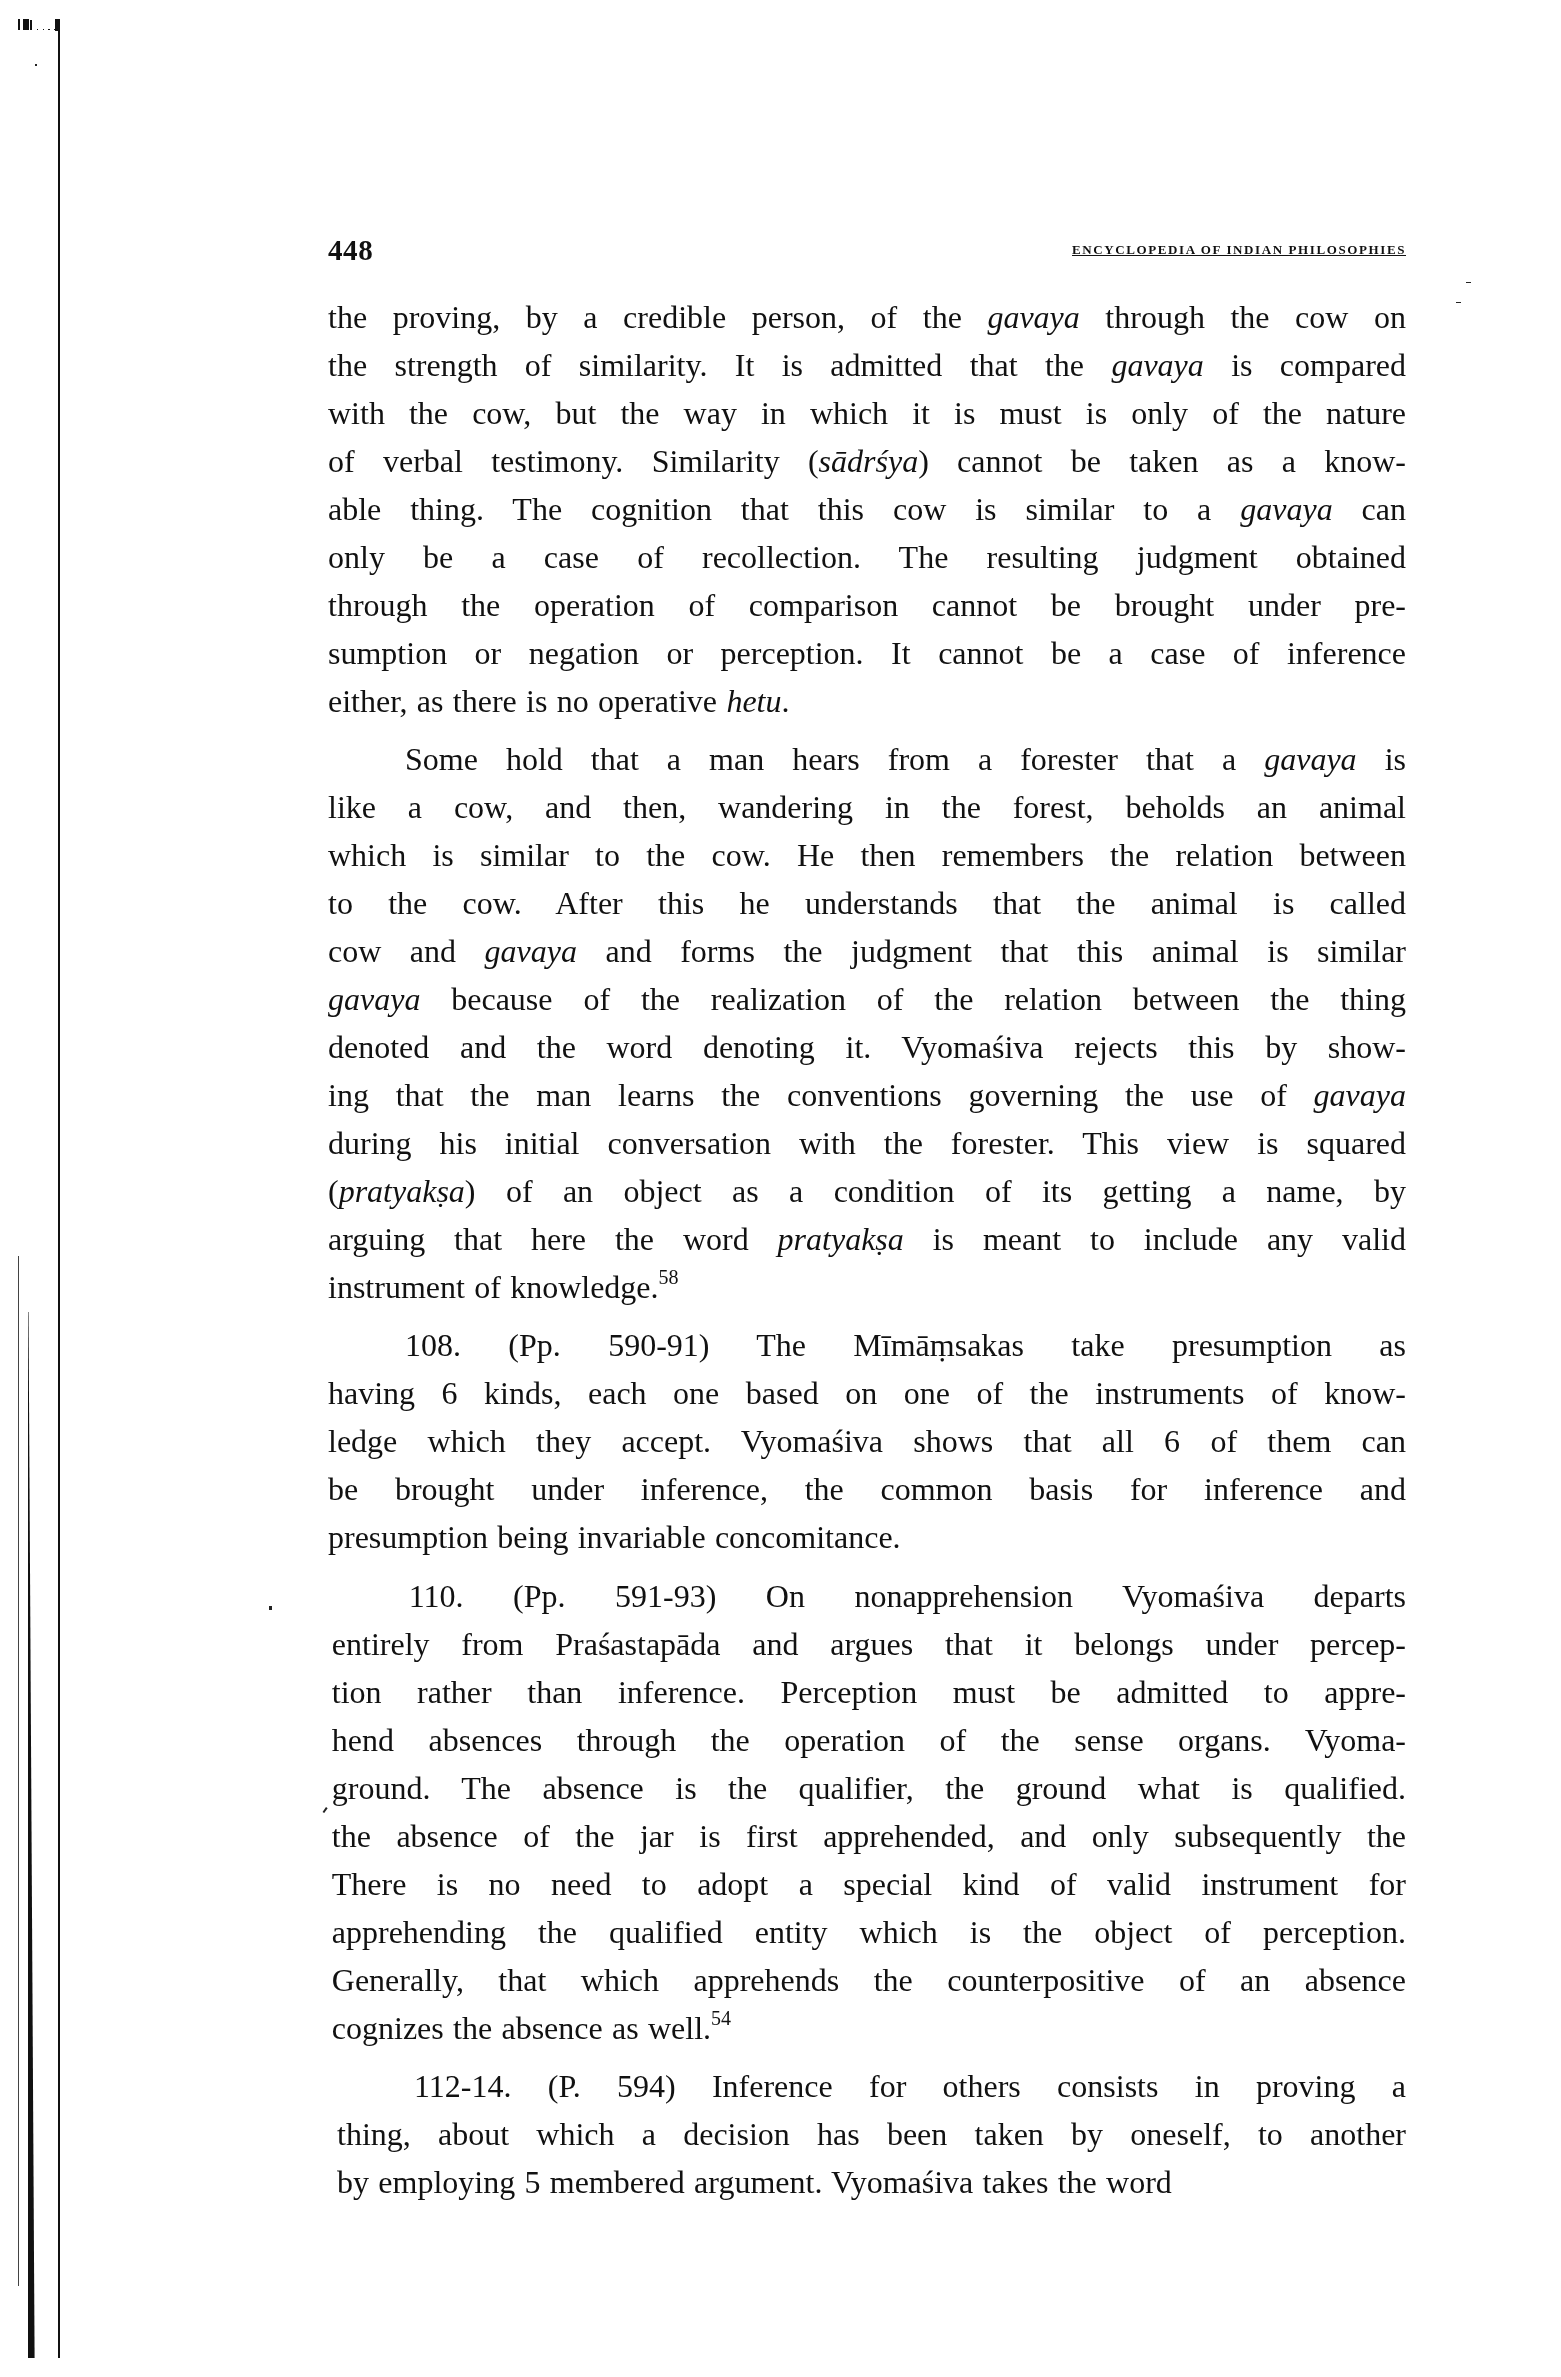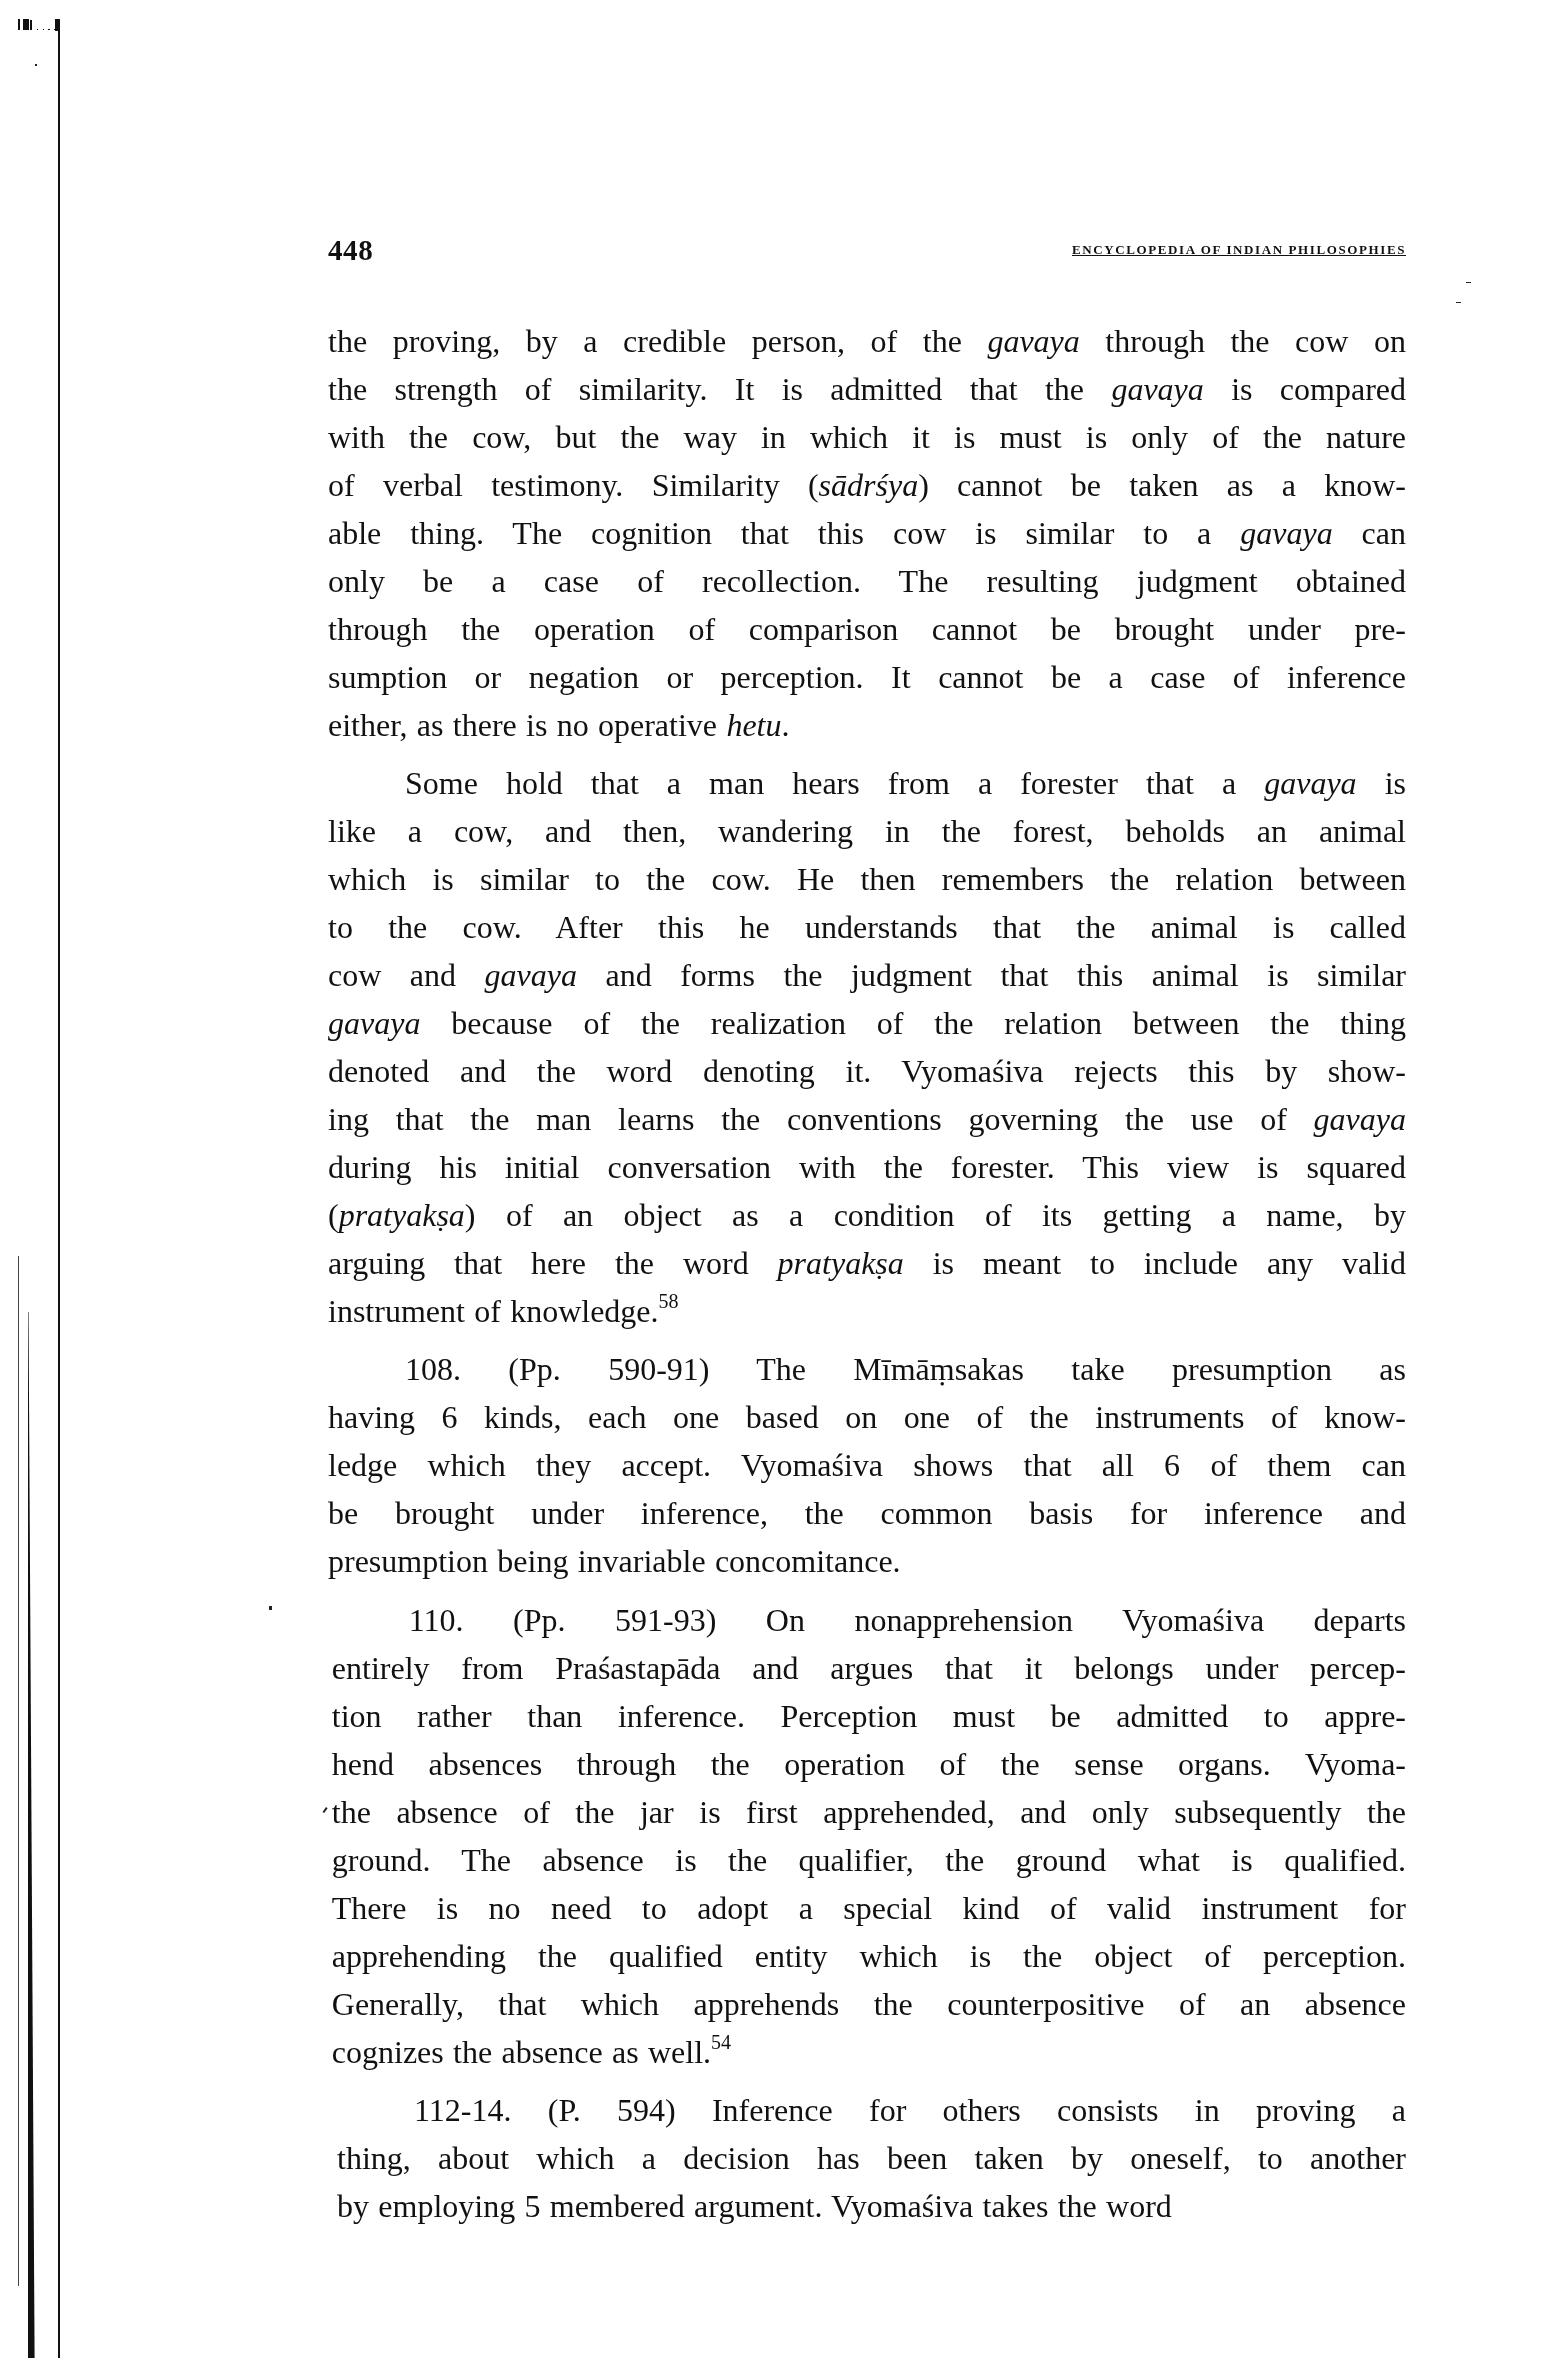--- a/index.html
+++ b/index.html
@@ -79,21 +79,21 @@
       position: absolute;
       right: 0;
       top: 6.4px;
       font-size: 13px;
       line-height: 28px;
       letter-spacing: 1.6px;
       font-variant: small-caps;
       text-decoration: underline;
     }
     .body-text {
-      margin-top: 47px;
+      margin-top: 23px;
       font-size: 32px;
       line-height: 48px;
       text-align: justify;
       word-spacing: 1.3px;
     }
     .para {
       margin: 0 0 10.2px 0;
       text-indent: 0;
     }
     .para.indent {
@@ -185,22 +185,22 @@
         <span class="line"><span>having 6 kinds, each one based on one of the instruments of know-</span></span>
         <span class="line"><span>ledge which they accept. Vyomaśiva shows that all 6 of them can</span></span>
         <span class="line"><span>be brought under inference, the common basis for inference and</span></span>
         <span class="line last"><span>presumption being invariable concomitance.</span></span>
       </p>
     <p class="para indent">
         <span class="line first"><span>110.  (Pp. 591-93) On nonapprehension Vyomaśiva departs</span></span>
         <span class="line"><span>entirely from Praśastapāda and argues that it belongs under percep-</span></span>
         <span class="line"><span>tion rather than inference.  Perception must be admitted to appre-</span></span>
         <span class="line"><span>hend absences through the operation of the sense organs.  Vyoma-</span></span>
+        <span class="line"><span>ground.  The absence is the qualifier, the ground what is qualified.</span></span>
         <span class="line"><span>the absence of the jar is first apprehended, and only subsequently the</span></span>
-        <span class="line"><span>ground.  The absence is the qualifier, the ground what is qualified.</span></span>
         <span class="line"><span>There is no need to adopt a special kind of valid instrument for</span></span>
         <span class="line"><span>apprehending the qualified entity which is the object of perception.</span></span>
         <span class="line"><span>Generally, that which apprehends the counterpositive of an absence</span></span>
         <span class="line last"><span>cognizes the absence as well.</span><sup>54</sup></span>
       </p>
     <p class="para indent">
         <span class="line first"><span>112-14.  (P. 594) Inference for others consists in proving a</span></span>
         <span class="line"><span>thing, about which a decision has been taken by oneself, to another</span></span>
         <span class="line last"><span>by employing 5 membered argument.  Vyomaśiva takes the word</span></span>
       </p>

